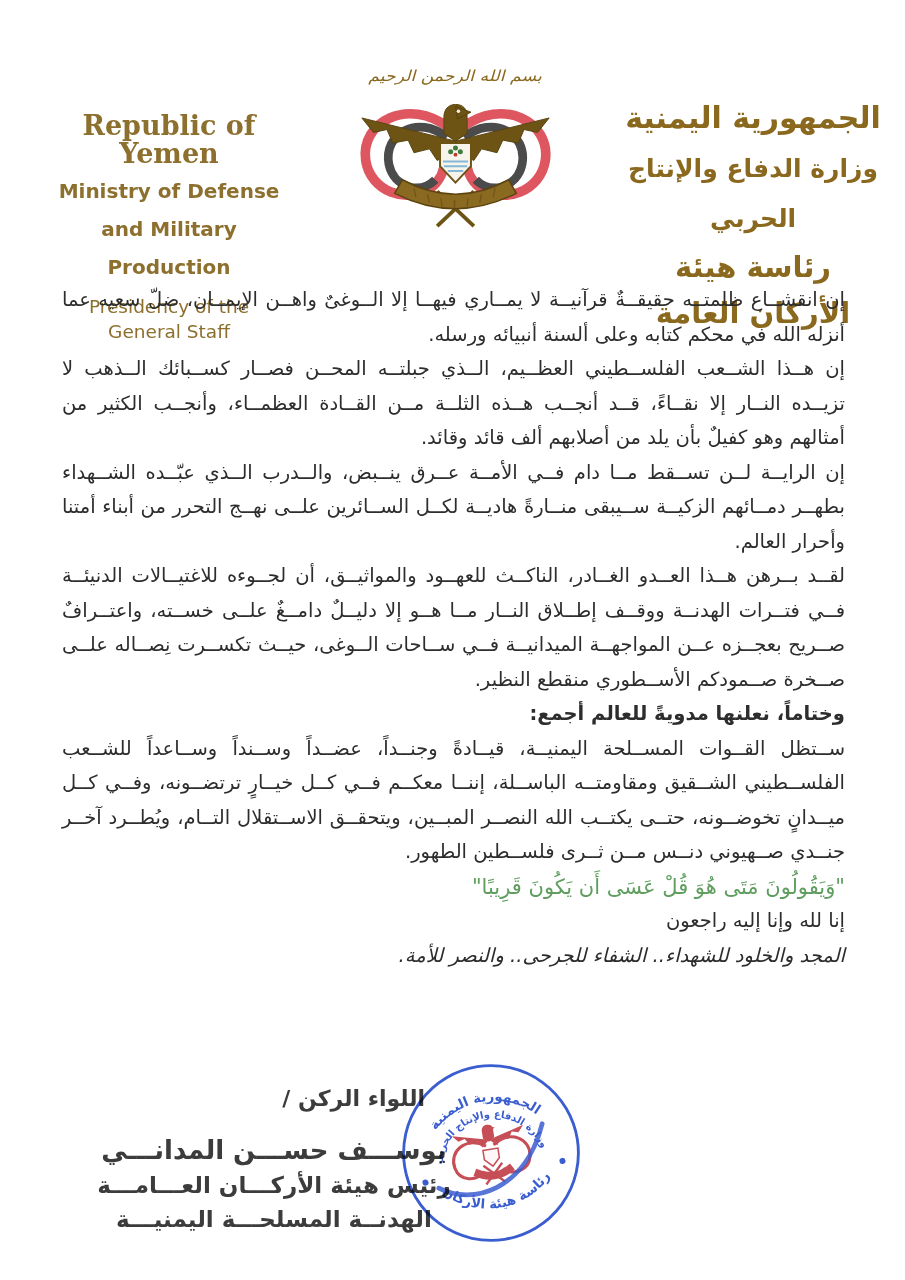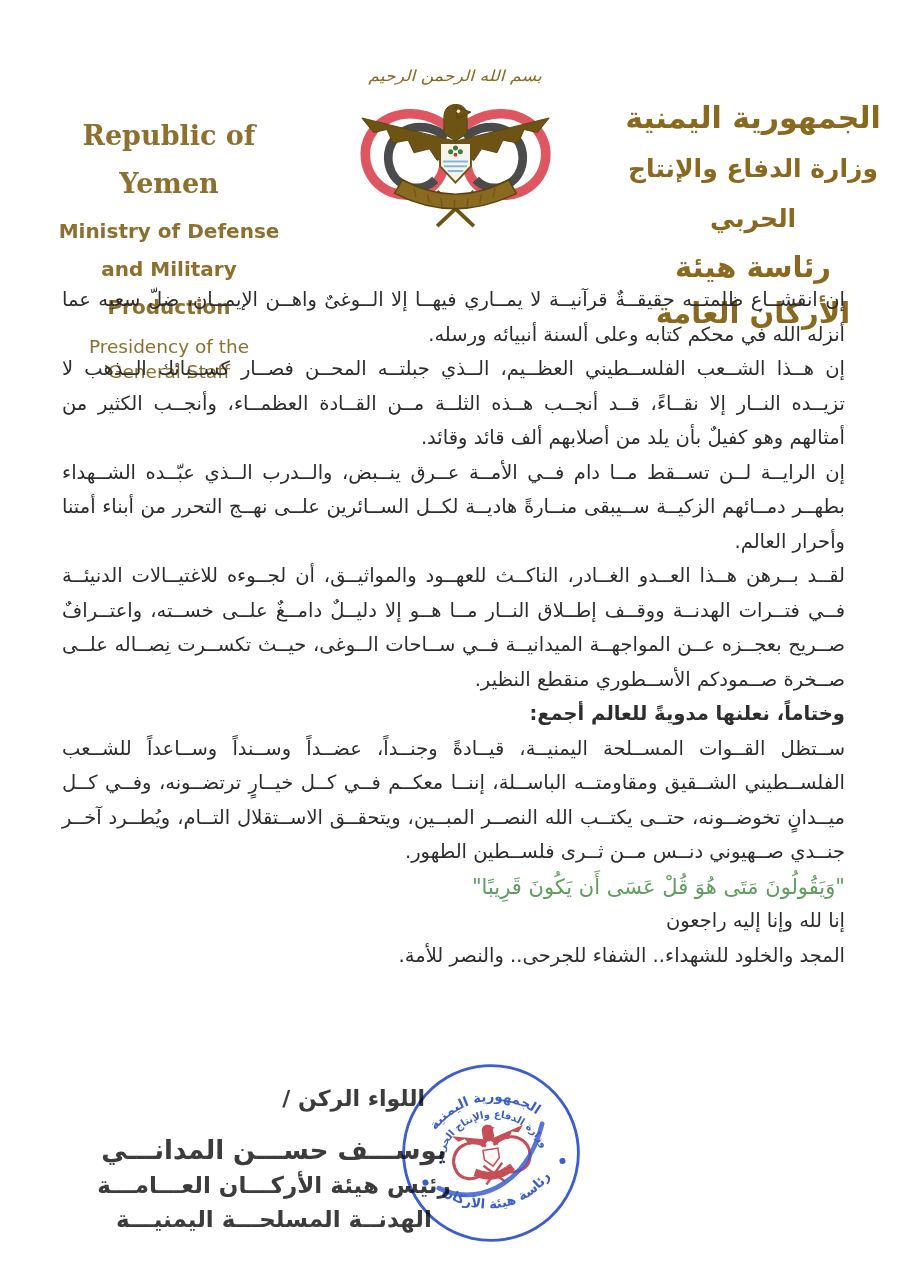--- a/index.html
+++ b/index.html
@@ -5,21 +5,21 @@
   html,body{margin:0;padding:0;background:#ffffff;}
   .page{
     position:relative;width:905px;height:1280px;background:#ffffff;
     overflow:hidden;font-family:"DejaVu Sans",sans-serif;
   }
   
   .hdr-en{
     position:absolute;left:30px;top:112px;width:278px;text-align:center;
     color:#8d6f2e;
   }
-  .hdr-en .en1{font-family:"DejaVu Serif",serif;font-weight:bold;font-size:27px;line-height:48px;}
+  .hdr-en .en1{font-family:"DejaVu Serif",serif;font-weight:bold;font-size:27px;line-height:28px;}
   .hdr-en .en2{font-weight:bold;font-size:20px;line-height:38px;margin:4px auto 8px;width:250px;}
   .hdr-en .en3{font-size:18.5px;line-height:25px;margin:3px auto 16px;width:195px;}
   .hdr-center{position:absolute;left:330px;top:58px;width:250px;text-align:center;margin-top:9px;}
   .bismillah{
     color:#8a681e;font-size:15px;font-style:italic;letter-spacing:1px;
     direction:rtl;margin-bottom:4px;transform:scaleX(1.15);
   }
   .hdr-ar{
     position:absolute;left:622px;top:92px;width:262px;text-align:center;
     direction:rtl;color:#8a681e;font-weight:bold;
@@ -30,21 +30,21 @@
   
   .body-text{
     position:absolute;left:62px;top:283px;width:783px;
     direction:rtl;text-align:justify;color:#2d2d2d;
     font-size:19.5px;line-height:34.5px;
   }
   .body-text p{margin:0;}
   .closing-heading{font-weight:bold;}
   .verse{text-align:right;font-size:21px;}
   .istirja{text-align:right;margin-right:263px;}
-  .slogan{text-align:right;margin-right:356px;white-space:nowrap;}
+  .slogan{text-align:right;margin-right:356px;white-space:nowrap;font-style:italic;}
   
   .signature{
     position:absolute;left:78px;top:1084px;width:392px;direction:rtl;
     color:#3c3c3c;font-weight:bold;text-align:center;
   }
   .sig-rank{text-align:right;margin-left:0;margin-right:45px;font-size:22px;line-height:30px;}
   .sig-name{font-size:26px;line-height:36px;margin-top:18px;letter-spacing:-0.5px;}
   .sig-t1{font-size:23px;line-height:34px;}
   .sig-t2{font-size:23px;line-height:34px;}
   

